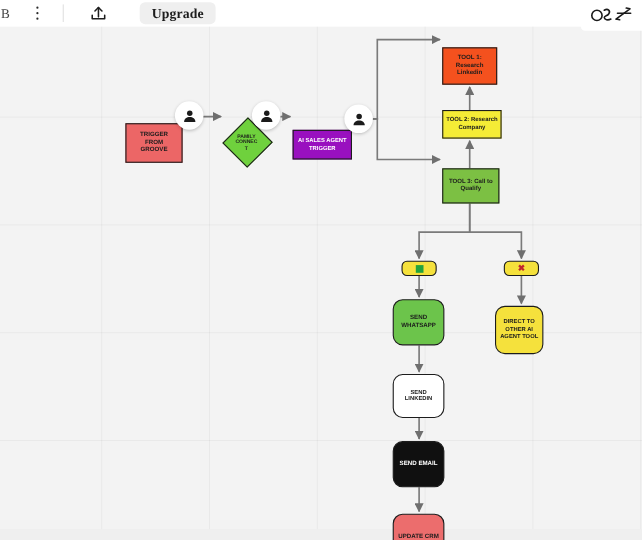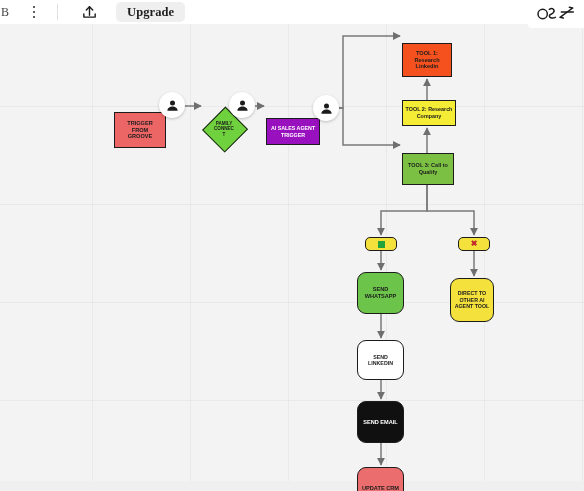--- a/index.html
+++ b/index.html
@@ -62,21 +62,21 @@
     border-radius: 50%;
     background: #2a2a2a;
   }
   #tb-sep {
     width: 1px; height: 16px;
     background: #e0e0e0;
     margin: 0 8px;
   }
   #upload-btn { width: 30px; margin-left: 8px; }
   #upgrade-btn {
-    margin-left: 12px;
+    margin-left: 23px;
     background: #efefef;
     border-radius: 5px;
     padding: 4px 11px;
     font-size: 12.5px;
     font-weight: 700;
     color: #1d1d1d;
     font-family: "Liberation Serif", serif;
     letter-spacing: .1px;
     cursor: pointer;
     line-height: 1;

